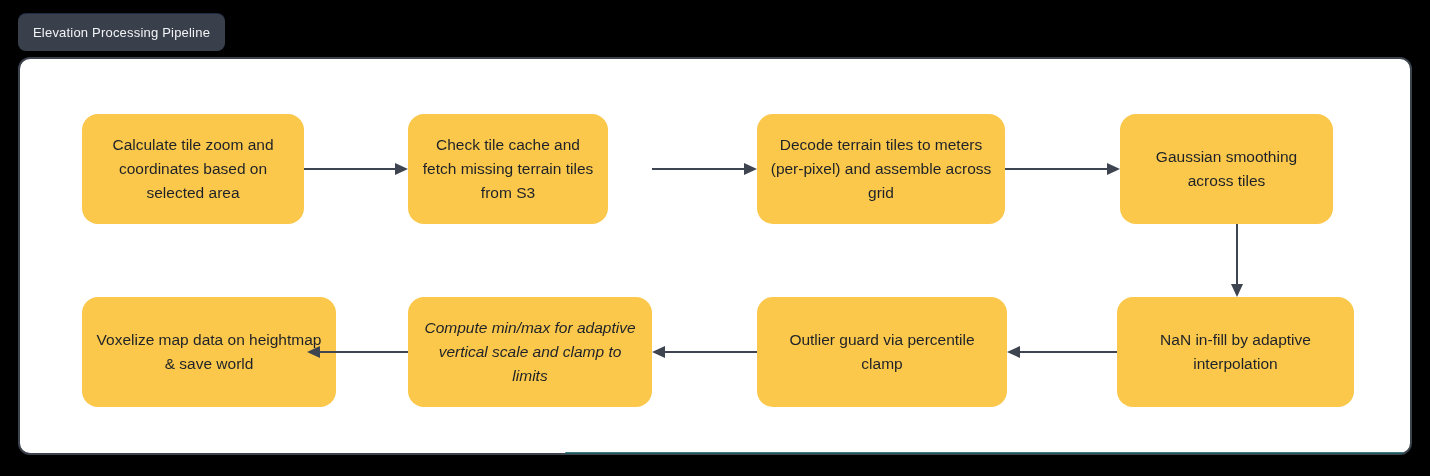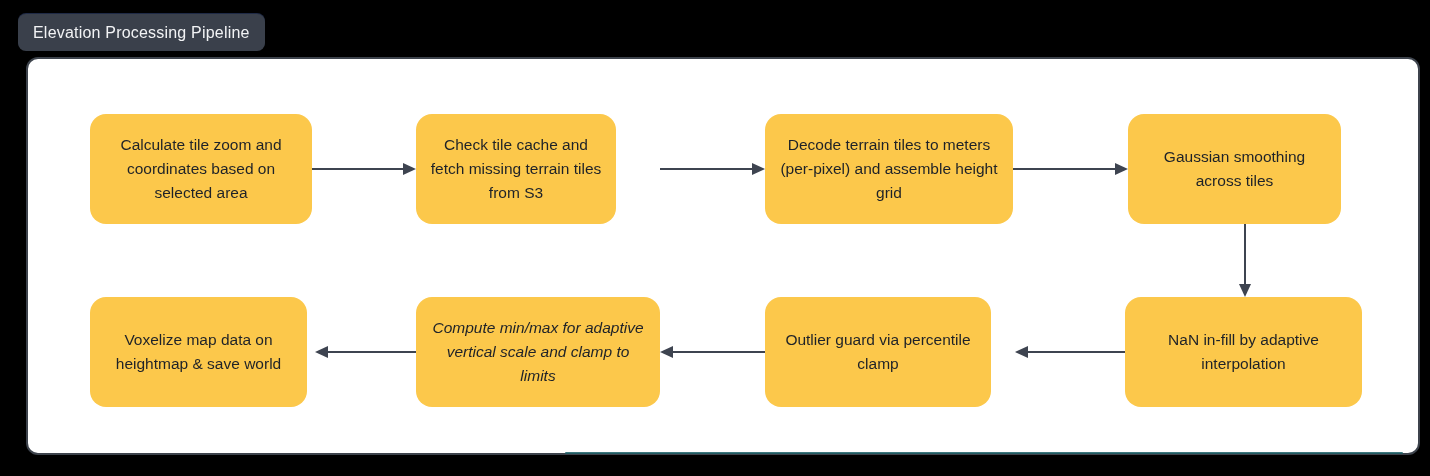--- a/index.html
+++ b/index.html
@@ -10,41 +10,41 @@
   html,body{margin:0;padding:0;background:#000;}
   body{font-family:"Liberation Sans", sans-serif;}
   .screen{
     position:relative; width:1430px; height:476px;
     background:var(--background); border-radius:14px; overflow:hidden;
   }
   .frame-label{
     position:absolute; left:18px; top:14px; height:37px;
     background:var(--badge-bg); color:var(--badge-text);
     border-radius:8px; display:flex; align-items:center;
-    padding:0 15px; font-size:16px; letter-spacing:.2px;
+    padding:0 15px; font-size:13px; letter-spacing:.2px;
     box-shadow:0 -1px 0 rgba(90,120,200,.35);
   }
   .canvas{
     position:absolute; left:18px; top:57px; width:1394px; height:398px;
     background:var(--canvas-bg); border:2px solid var(--canvas-border);
-    border-radius:12px; box-sizing:border-box; overflow:hidden;margin-left:8px;
+    border-radius:12px; box-sizing:border-box; overflow:hidden;
   }
   .node{
     position:absolute; height:110px; background:var(--node-fill);
     border-radius:16px; display:flex; align-items:center; justify-content:center;
     text-align:center; color:var(--node-text); font-size:15.5px; line-height:24px;
     padding:0 13px; box-sizing:border-box;
   }
   .n1{left:62px;  top:55px;  width:222px;}
   .n2{left:388px; top:55px;  width:200px;}
   .n3{left:737px; top:55px;  width:248px;}
   .n4{left:1100px;top:55px;  width:213px;}
-  .n5{left:62px;  top:238px; width:217px;}
+  .n5{left:62px;  top:238px; width:254px;}
   .n6{left:388px; top:238px; width:244px;font-style:italic;}
-  .n7{left:737px; top:238px; width:226px;}
+  .n7{left:737px; top:238px; width:250px;}
   .n8{left:1097px;top:238px; width:237px;}
 
   .arrow{position:absolute;}
   .arrow .shaft{position:absolute; background:var(--arrow);}
   .arrow.h{height:12px;}
   .arrow.h .shaft{top:5px; height:2px; left:0; right:0;}
   .arrow.h.to-right .shaft{right:11px;}
   .arrow.h.to-left  .shaft{left:11px;}
   .arrow.h.to-right .head{
     position:absolute; right:0; top:0; width:0; height:0;
@@ -87,21 +87,21 @@
 
   <div class="canvas">
 
     <div class="node n1">
       <span>Calculate tile zoom and coordinates based on selected area</span>
     </div>
     <div class="node n2">
       <span>Check tile cache and fetch missing terrain tiles from S3</span>
     </div>
     <div class="node n3">
-      <span>Decode terrain tiles to meters (per-pixel) and assemble height grid</span>
+      <span>Decode terrain tiles to meters (per-pixel) and assemble across grid</span>
     </div>
     <div class="node n4">
       <span>Gaussian smoothing across tiles</span>
     </div>
     <div class="node n5">
       <span>Voxelize map data on heightmap &amp; save world</span>
     </div>
     <div class="node n6">
       <span>Compute min/max for adaptive vertical scale and clamp to limits</span>
     </div>

